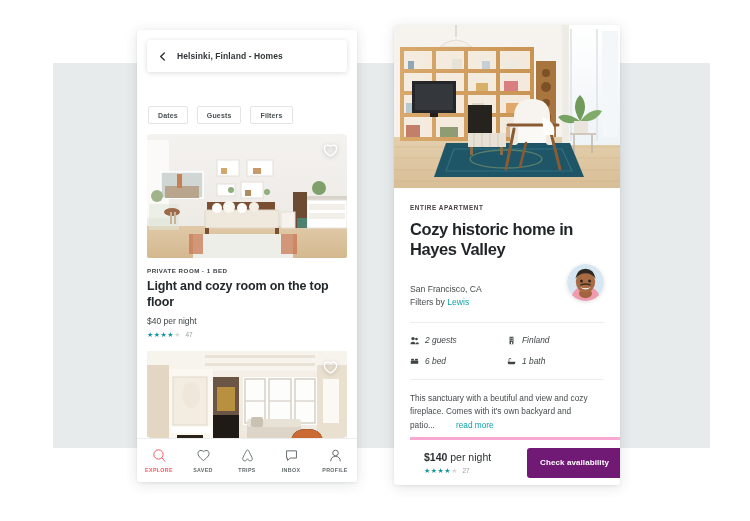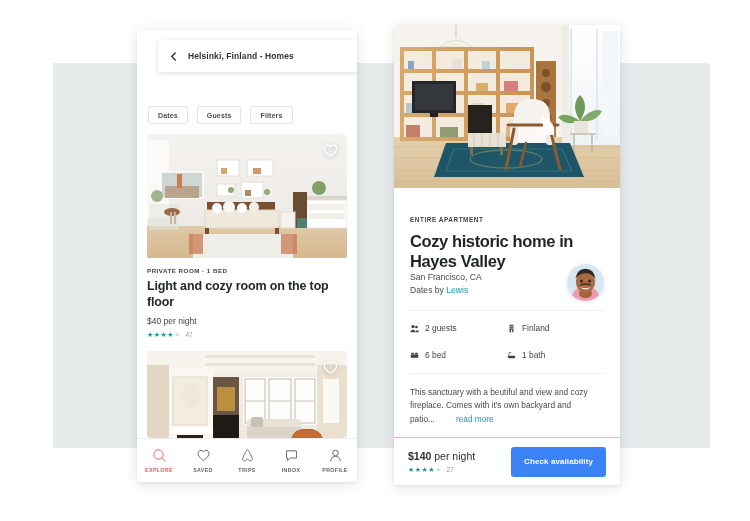--- a/index.html
+++ b/index.html
@@ -30,21 +30,21 @@
     border-radius: 3px;
     overflow: hidden;
     box-shadow: 0 2px 14px rgba(40,50,60,.13), 0 1px 3px rgba(40,50,60,.08);
   }
   .phone-left  { left: 137px; top: 30px;  width: 220px; height: 452px; }
   .phone-right { left: 394px; top: 25px;  width: 226px; height: 460px; }
 
   
   .search-bar {
     position: absolute;
-    left: 21px; top: 10px;
+    left: 10px; top: 10px;
     width: 200px; height: 32px;
     background: #fff;
     border-radius: 3px;
     box-shadow: 0 1px 5px rgba(40,50,60,.17);
     display: flex;
     align-items: center;
     padding: 0 11px;
     gap: 10px;
   }
   .back-chev { width: 9px; height: 9px; flex: 0 0 auto; }
@@ -168,39 +168,39 @@
 
   
   .hero {
     position: relative;
     width: 226px;
     height: 163px;
     overflow: hidden;
   }
 
   .detail {
-    padding: 28px 16px 0 16px;
+    padding: 16px 16px 0 16px;
     position: relative;
   }
   .detail-kicker {
     font-size: 6.4px;
     font-weight: bold;
     letter-spacing: .55px;
     color: #4a3f40;
     text-transform: uppercase;
   }
   .detail-title {
     font-size: 16.5px;
     font-weight: bold;
     color: #1f2527;
     line-height: 1.22;
     margin-top: 8px;
     letter-spacing: -.4px;
   }
-  .loc-block { margin-top: 0; }
+  .loc-block { margin-top: 24px; }
   .loc-line {
     font-size: 8.6px;
     color: #454b4d;
     line-height: 1.5;
   }
   .host-link { color: #12a0ab; text-align: center; }
   .avatar {
     position: absolute;
     right: 16px; top: 76px;
     width: 37px; height: 37px;
@@ -212,21 +212,22 @@
   .rule {
     height: 1px;
     background: #ededee;
     margin: 13px 16px 0 16px;
   }
 
   .amenities {
     padding: 12px 16px 0 16px;
     display: grid;
     grid-template-columns: 1fr 1fr;
-    row-gap: 17px;
+    row-gap: 11px;
+    font-style: italic;
   }
   .amenity {
     display: flex;
     align-items: center;
     gap: 6px;
     font-size: 8.4px;
     color: #3f4547;
   }
   .am-icon { width: 9px; height: 9px; flex: 0 0 auto; }
   .am-icon svg { display: block; width: 100%; height: 100%; }
@@ -234,36 +235,36 @@
   .desc {
     padding: 12px 16px 0 16px;
     font-size: 8.3px;
     color: #454b4d;
     line-height: 1.62;
   }
   .read-more { color: #12a0ab; margin-left: 21px; }
 
   .book-bar {
     position: absolute;
-    left: 0; bottom: 0;
+    left: 16px; bottom: 0;
     width: 226px; height: 48px;
     background: #fff;
-    border-top: 1px solid #f9a8d4;
+    border-top: 3px solid #f9a8d4;
     display: flex;
     align-items: center;
     justify-content: space-between;
     padding: 0 14px;
   }
   .price-big {
     font-size: 10.5px;
     color: #2b3133;
   }
   .price-big b { font-weight: bold; }
   .btn-book {
-    background: #3b82f6;
+    background: #701a75;
     color: #fff;
     border: none;
     border-radius: 3px;
     height: 30px;
     padding: 0 13px;
     font-size: 8px;
     font-weight: bold;
     font-family: "Liberation Sans", sans-serif;
     letter-spacing: .1px;
     cursor: pointer;
@@ -623,21 +624,21 @@
       <path d="M148 92 q14 4 12 18 l-10 0 z" fill="#ffffff"></path>
     </svg>
   </div>
 
   <div class="detail">
     <div class="detail-kicker">ENTIRE APARTMENT</div>
     <div class="detail-title">Cozy historic home in Hayes Valley</div>
 
     <div class="loc-block">
       <div class="loc-line">San Francisco, CA</div>
-      <div class="loc-line"><span>Dates by </span><span class="host-link">Lewis</span></div>
+      <div class="loc-line"><span>Filters by </span><span class="host-link">Lewis</span></div>
     </div>
 
     <div class="avatar">
       <svg viewBox="0 0 40 40" style="display:block;width:100%;height:100%">
         <circle cx="20" cy="20" r="20" fill="#d6e7f2"></circle>
         <ellipse cx="20" cy="37" rx="15" ry="13" fill="#ef9aad"></ellipse>
         <ellipse cx="20" cy="32" rx="7" ry="5" fill="#a2643f"></ellipse>
         <ellipse cx="20" cy="19" rx="10.5" ry="12" fill="#a86b44"></ellipse>
         <path d="M9 16 q2 -11 11 -11 q9 0 11 11 q-4 -6 -11 -6 q-7 0 -11 6 z" fill="#2e2722"></path>
         <ellipse cx="15.6" cy="18.4" rx="1.5" ry="1.7" fill="#2a211a"></ellipse>

